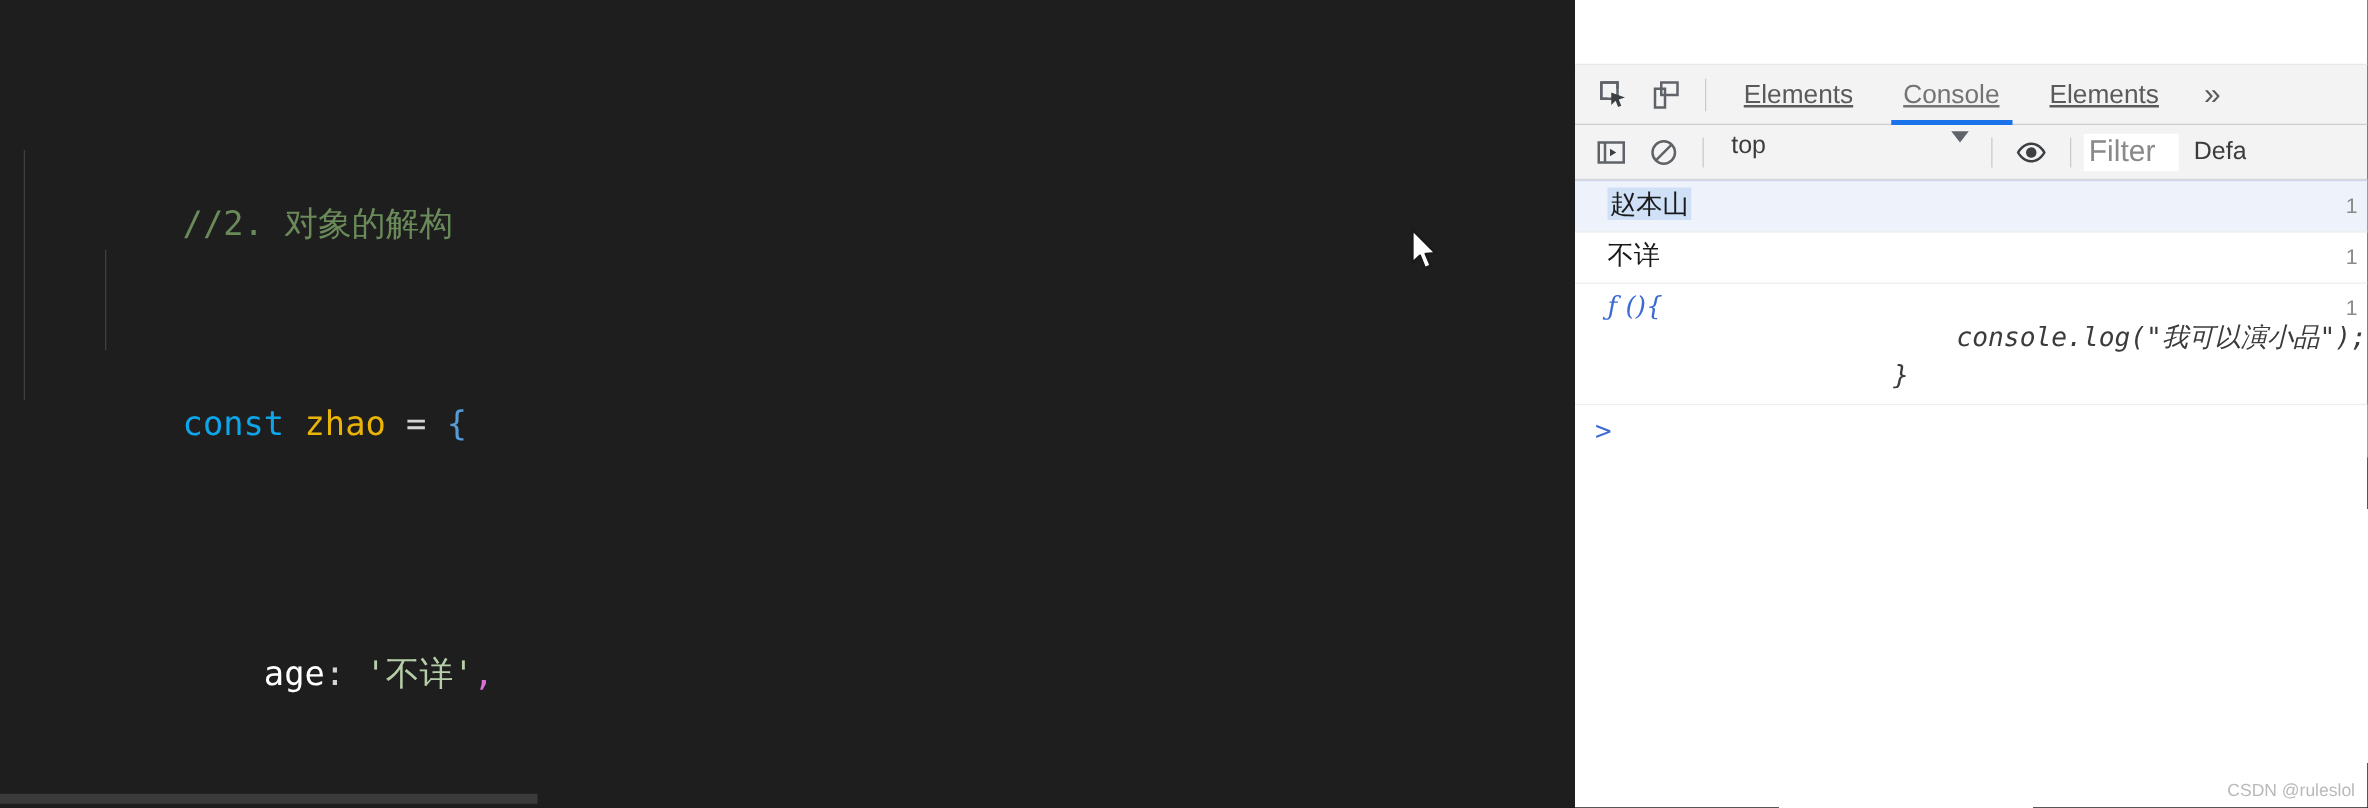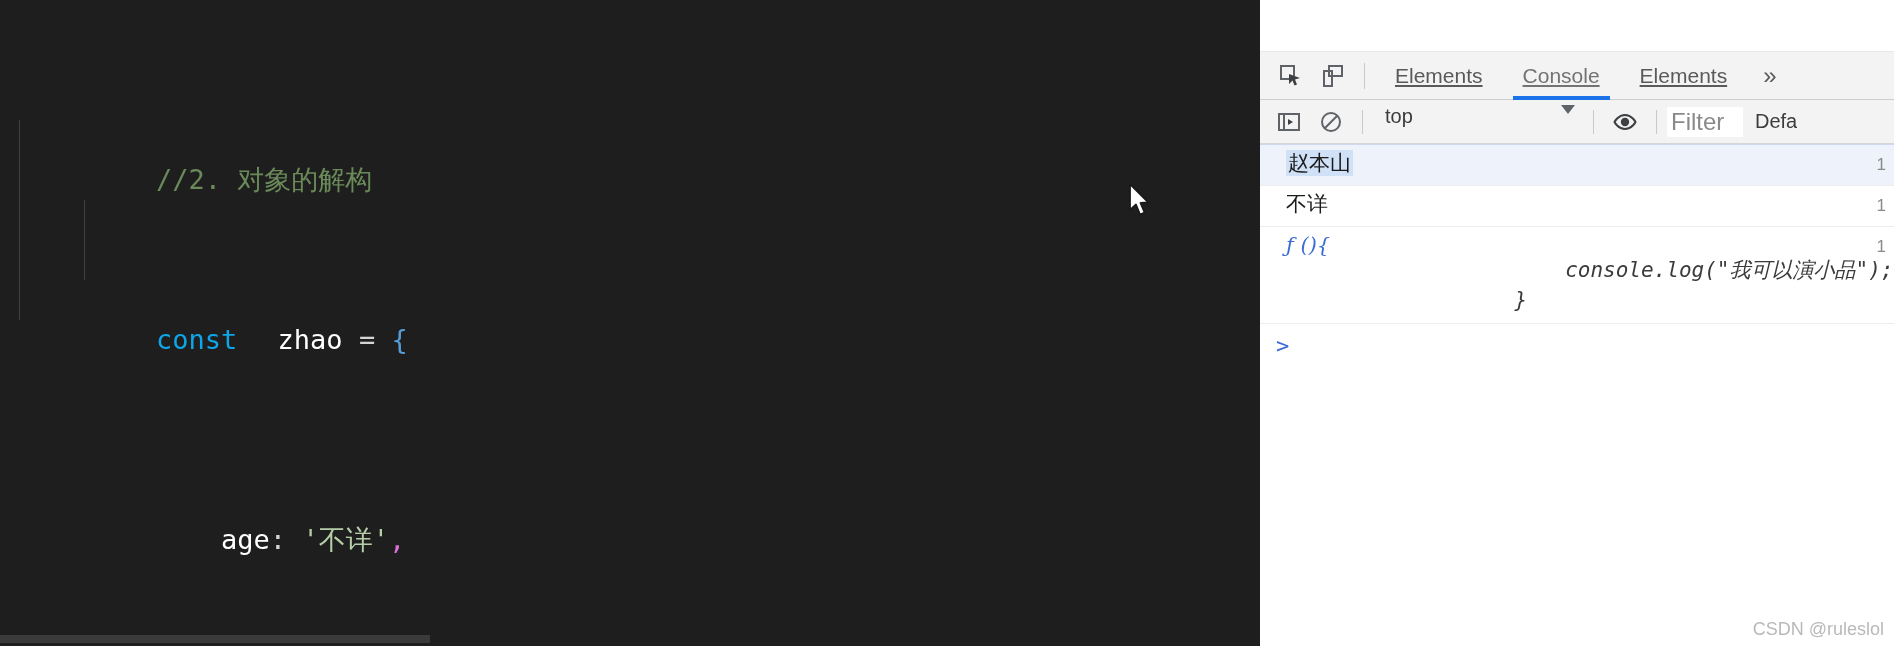--- a/index.html
+++ b/index.html
@@ -20,33 +20,33 @@
   }
   #code {
     position: absolute; left: 0; top: 0;
     width: 1260px;
     font-family: "DejaVu Sans Mono", "Liberation Mono", monospace;
     font-size: 27px;
     line-height: 40px;
     white-space: pre;
     letter-spacing: 0px;
   }
-  .ln { position: relative; height: 40px; padding-left: 26px; }
+  .ln { position: relative; height: 40px; padding-left: 16px; }
 
   
   .guide {
     position: absolute;
     width: 1px;
     background: #404040;
   }
 
   
   .c-comment { color: #6a8a5a; }
   .c-key     { color: #0ea5e9; }   
-  .c-varred  { color: #ffffff; margin-left: 24px; }
+  .c-varred  { color: #eab308; }
   .c-str     { color: #b5cea8; }
   .c-plain   { color: #d4d4d4; }
   .c-brkt1   { color: #569cd6; }
   .c-brkt2   { color: #da70d6; }
   .c-white   { color: #ffffff; }
 
   
   #editor-hscroll {
     position: absolute; left: 0; bottom: 0;
     width: 1260px; height: 14px;
@@ -200,21 +200,21 @@
     position: absolute;
     left: 1128px; top: 183px;
     width: 26px; height: 36px;
     pointer-events: none;
   }
 
   
   #watermark {
     position: absolute;
     right: 10px; bottom: 6px;
-    font-size: 18px;
+    font-size: 14px;
     color: #b9b9b9;
     font-family: "Liberation Sans", sans-serif;
   }
 </style>
 </head>
 <body>
 
 <div id="root">
 
   <div id="editor">

